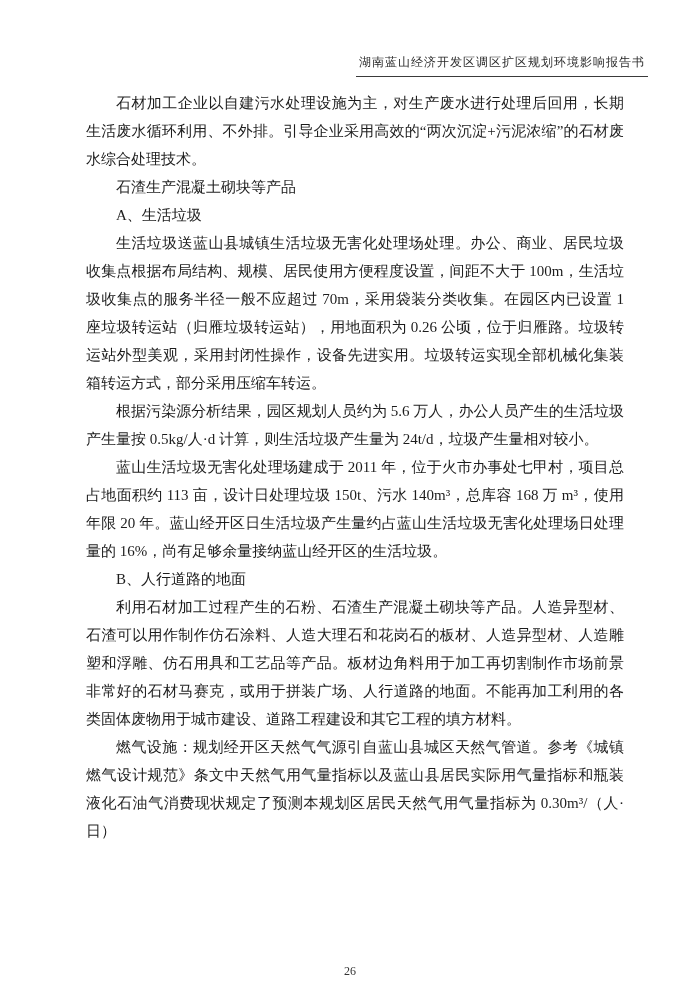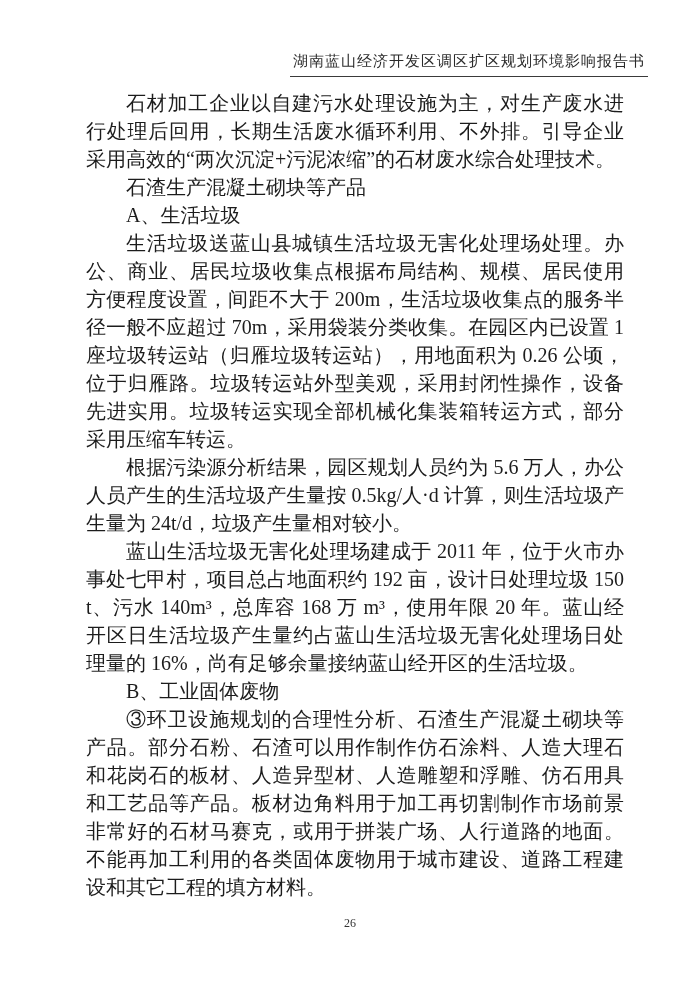--- a/index.html
+++ b/index.html
@@ -19,70 +19,71 @@
   }
   .page-header {
     position: absolute;
     top: 52px;
     left: 86px;
     right: 52px;
     text-align: right;
   }
   .page-header .header-title {
     display: inline-block;
-    font-size: 15px;
+    font-size: 12px;
     letter-spacing: 1px;
     color: #2a2a2a;
     padding: 0 3px 5px 3px;
     border-bottom: 1.5px solid #3a3a3a;
     white-space: nowrap;
   }
   .doc-body {
     position: absolute;
     top: 89px;
     left: 86px;
     width: 538px;
-    font-size: 20px;
+    font-size: 15px;
     line-height: 28px;
     text-align: justify;
     text-justify: inter-ideograph;
   }
   .doc-body p {
     margin: 0;
     padding: 0;
     text-indent: 2em;
     word-break: break-all;
   }
   .page-footer {
     position: absolute;
     left: 0;
     right: 0;
-    top: 916px;
+    top: 964px;
     text-align: center;
     font-size: 12px;
     color: #333333;
   }
 </style>
 </head>
 <body>
 
 <div class="page">
 
   <div class="page-header">
     <span class="header-title">湖南蓝山经济开发区调区扩区规划环境影响报告书</span>
   </div>
 
   <div class="doc-body">
     <p>石材加工企业以自建污水处理设施为主，对生产废水进行处理后回用，长期生活废水循环利用、不外排。引导企业采用高效的“两次沉淀+污泥浓缩”的石材废水综合处理技术。</p>
     <p>石渣生产混凝土砌块等产品</p>
     <p>A、生活垃圾</p>
-    <p>生活垃圾送蓝山县城镇生活垃圾无害化处理场处理。办公、商业、居民垃圾收集点根据布局结构、规模、居民使用方便程度设置，间距不大于 200m，生活垃圾收集点的服务半径一般不应超过 70m，采用袋装分类收集。在园区内已设置 1 座垃圾转运站（归雁垃圾转运站），用地面积为 0.26 公顷，位于归雁路。垃圾转运站外型美观，采用封闭性操作，设备先进实用。垃圾转运实现全部机械化集装箱转运方式，部分采用压缩车转运。</p>
+    <p>生活垃圾送蓝山县城镇生活垃圾无害化处理场处理。办公、商业、居民垃圾收集点根据布局结构、规模、居民使用方便程度设置，间距不大于 100m，生活垃圾收集点的服务半径一般不应超过 70m，采用袋装分类收集。在园区内已设置 1 座垃圾转运站（归雁垃圾转运站），用地面积为 0.26 公顷，位于归雁路。垃圾转运站外型美观，采用封闭性操作，设备先进实用。垃圾转运实现全部机械化集装箱转运方式，部分采用压缩车转运。</p>
     <p>根据污染源分析结果，园区规划人员约为 5.6 万人，办公人员产生的生活垃圾产生量按 0.5kg/人·d 计算，则生活垃圾产生量为 24t/d，垃圾产生量相对较小。</p>
-    <p>蓝山生活垃圾无害化处理场建成于 2011 年，位于火市办事处七甲村，项目总占地面积约 192 亩，设计日处理垃圾 150t、污水 140m³，总库容 168 万 m³，使用年限 20 年。蓝山经开区日生活垃圾产生量约占蓝山生活垃圾无害化处理场日处理量的 16%，尚有足够余量接纳蓝山经开区的生活垃圾。</p>
-    <p>B、工业固体废物</p>
-    <p>③环卫设施规划的合理性分析、石渣生产混凝土砌块等产品。部分石粉、石渣可以用作制作仿石涂料、人造大理石和花岗石的板材、人造异型材、人造雕塑和浮雕、仿石用具和工艺品等产品。板材边角料用于加工再切割制作市场前景非常好的石材马赛克，或用于拼装广场、人行道路的地面。不能再加工利用的各类固体废物用于城市建设、道路工程建设和其它工程的填方材料。</p>
+    <p>蓝山生活垃圾无害化处理场建成于 2011 年，位于火市办事处七甲村，项目总占地面积约 113 亩，设计日处理垃圾 150t、污水 140m³，总库容 168 万 m³，使用年限 20 年。蓝山经开区日生活垃圾产生量约占蓝山生活垃圾无害化处理场日处理量的 16%，尚有足够余量接纳蓝山经开区的生活垃圾。</p>
+    <p>B、人行道路的地面</p>
+    <p>利用石材加工过程产生的石粉、石渣生产混凝土砌块等产品。人造异型材、石渣可以用作制作仿石涂料、人造大理石和花岗石的板材、人造异型材、人造雕塑和浮雕、仿石用具和工艺品等产品。板材边角料用于加工再切割制作市场前景非常好的石材马赛克，或用于拼装广场、人行道路的地面。不能再加工利用的各类固体废物用于城市建设、道路工程建设和其它工程的填方材料。</p>
+    <p>燃气设施：规划经开区天然气气源引自蓝山县城区天然气管道。参考《城镇燃气设计规范》条文中天然气用气量指标以及蓝山县居民实际用气量指标和瓶装液化石油气消费现状规定了预测本规划区居民天然气用气量指标为 0.30m³/（人·日）</p>
   </div>
 
   <div class="page-footer">
     <span>26</span>
   </div>
 
 </div>
 
 </body></html>

